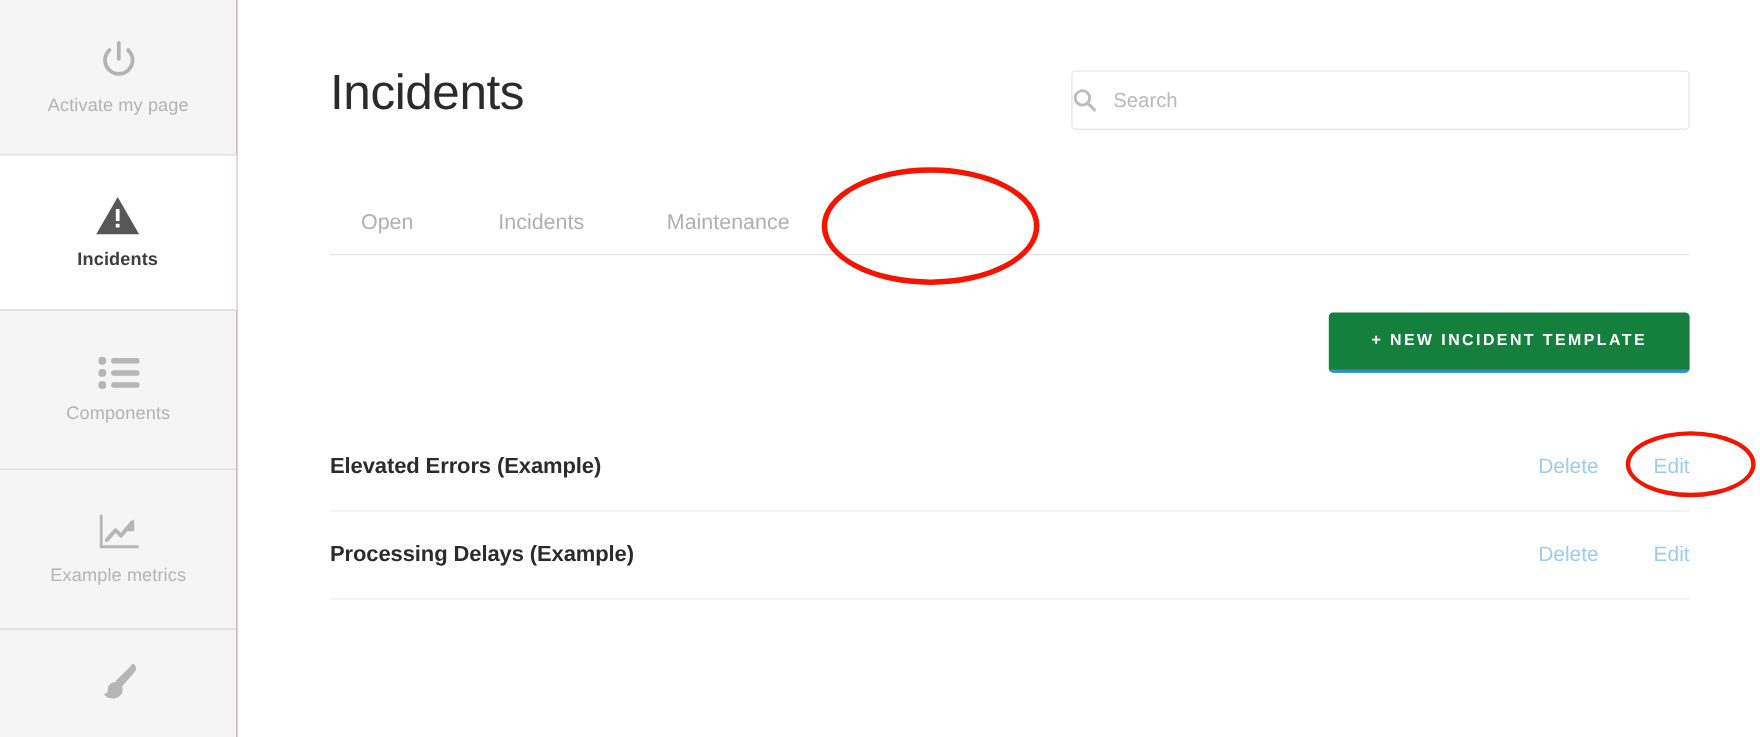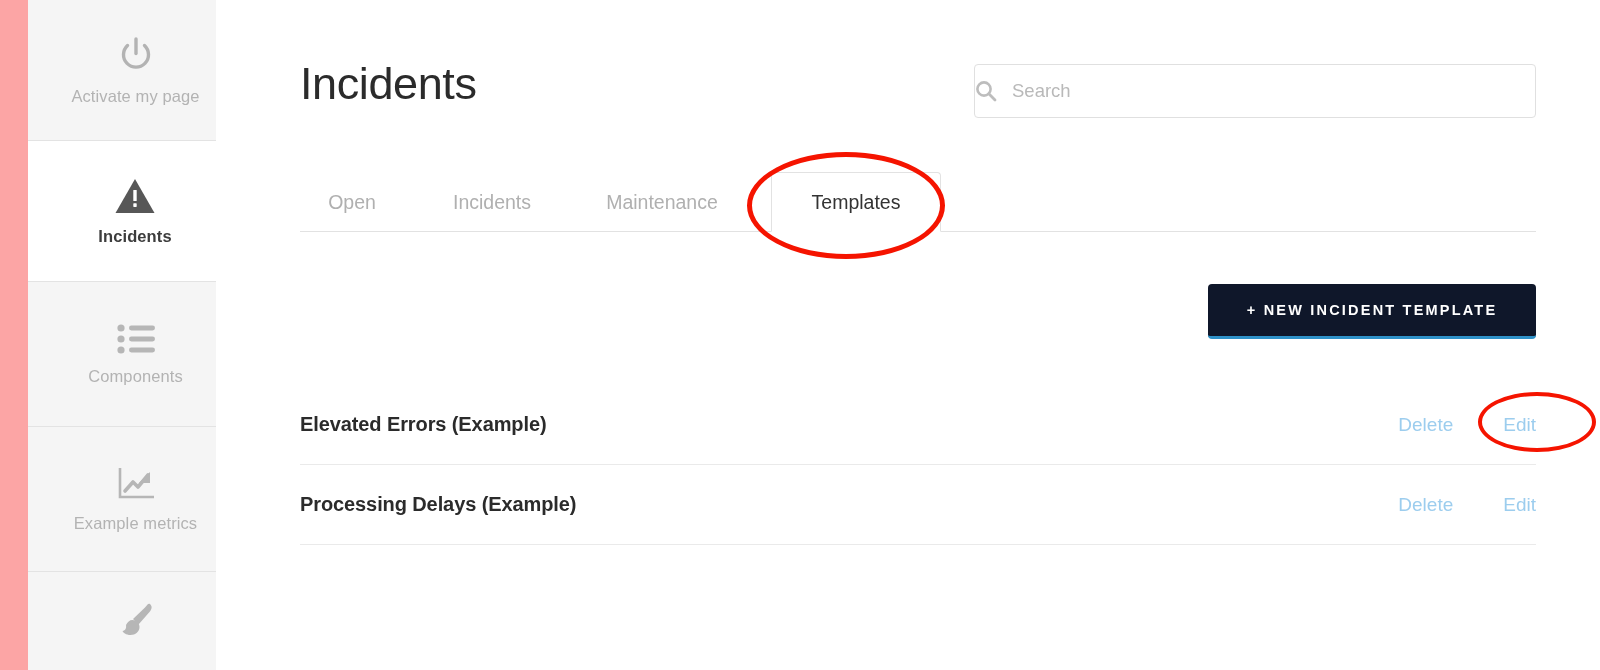--- a/index.html
+++ b/index.html
@@ -14,23 +14,22 @@
     position: relative;
     width: 1600px; height: 670px;
     background: #ffffff;
   }
 
   
   #sidebar {
     position: absolute;
     left: 0; top: 0;
     width: 216px; height: 670px;
-    background: #fca5a5;
+    background: #7f1d1d;
     border-right: 1px solid #dddddd;
-    padding-left: 28px;
   }
   .nav-item {
     position: relative;
     width: 215px;
     display: flex;
     flex-direction: column;
     align-items: center;
     justify-content: center;
     background: #f5f5f5;
     border-bottom: 1px solid #e3e3e3;
@@ -147,21 +146,21 @@
     color: #2b2b2b;
     letter-spacing: -0.2px;
     margin: 0;
   }
 
   
   #new-template-button {
     position: absolute;
     left: 992px; top: 284px;
     width: 328px; height: 55px;
-    background: #0f172a;
+    background: #15803d;
     border: none;
     border-bottom: 3px solid #2e91c8;
     border-radius: 4px;
     color: #ffffff;
     font-family: "Liberation Sans", sans-serif;
     font-size: 14.5px;
     font-weight: bold;
     letter-spacing: 2.2px;
     text-transform: uppercase;
     cursor: pointer;
@@ -303,23 +302,20 @@
     <div id="tabs">
       <div class="tab" style="left:0px; width:104px;">
           <span>Open</span>
         </div>
       <div class="tab" style="left:128px; width:128px;">
           <span>Incidents</span>
         </div>
       <div class="tab" style="left:280px; width:164px;">
           <span>Maintenance</span>
         </div>
-      <div class="tab active" style="left:471px; width:170px;">
-          <span>Templates</span>
-        </div>
     </div>
     <div id="tabs-underline"></div>
 
 
     <button id="new-template-button">+ New incident template</button>
 
     <div id="template-list">
 
       <div class="template-row">
         <span class="template-name">Elevated Errors (Example)</span>

